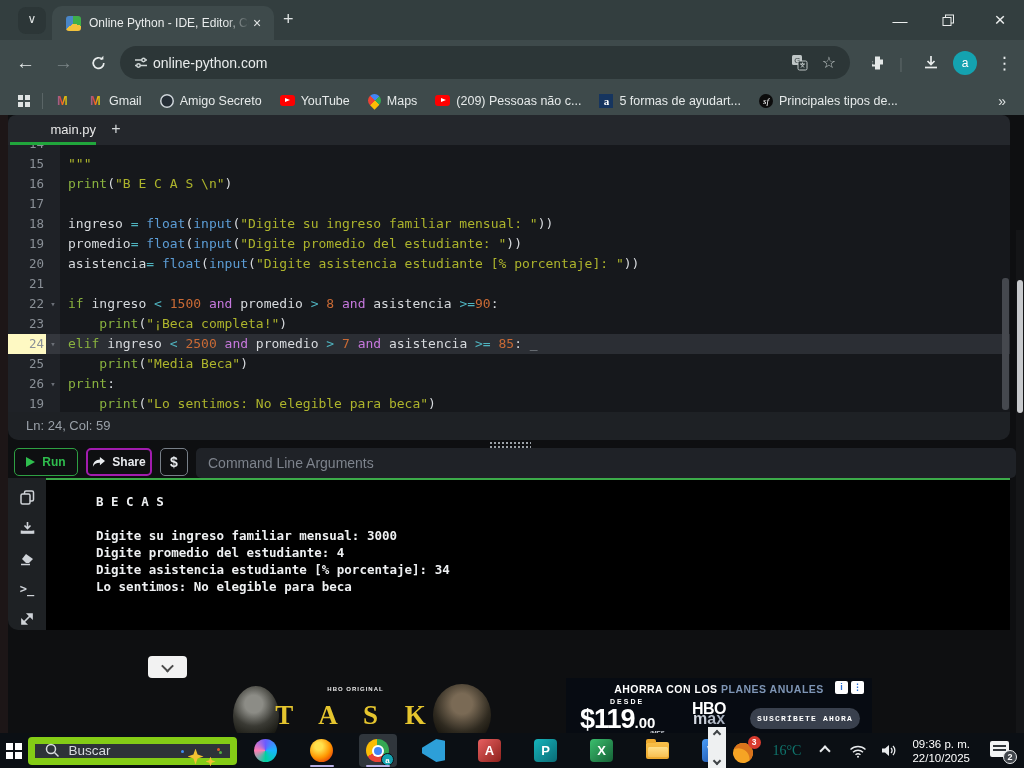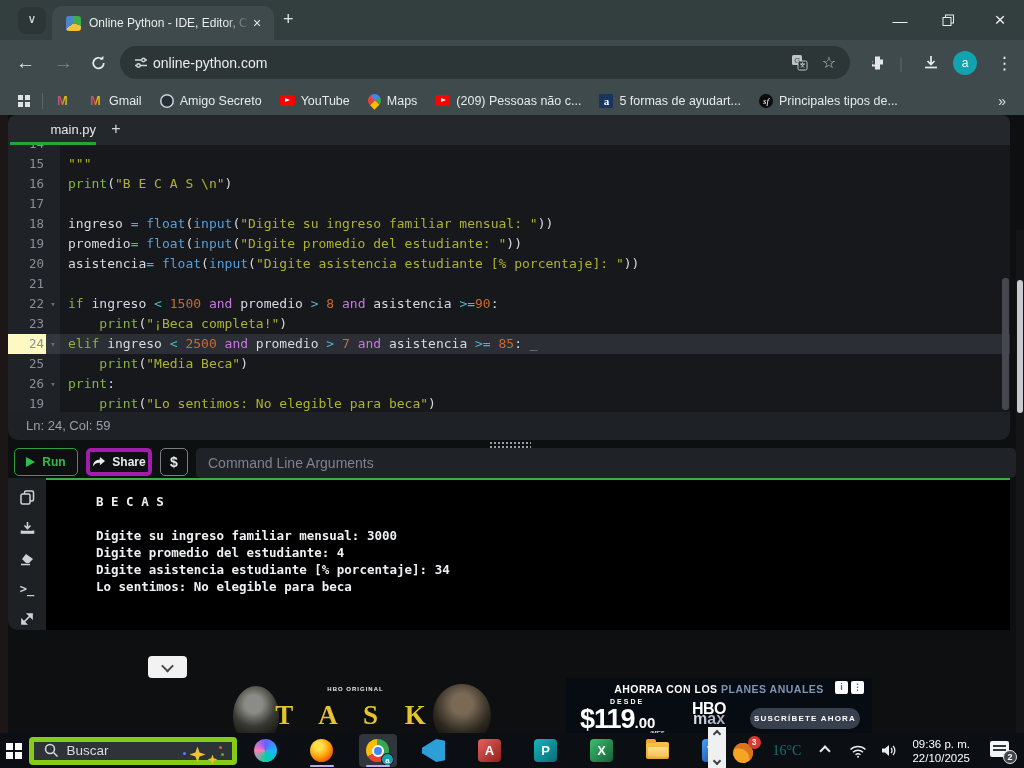--- a/index.html
+++ b/index.html
@@ -90,21 +90,21 @@
                 border-radius:0 0 10px 10px; color:#99a0a8; font-size:13px; line-height:28px; padding-left:18px; }
   #drag-dots { position:absolute; left:489px; top:326px; width:42px; height:8px;
                background-image:radial-gradient(#9aa0a6 1px, transparent 1.2px); background-size:4px 4px; }
 
   #cmd-row { position:absolute; left:8px; top:333px; width:1008px; height:30px; display:flex; gap:8px; }
   .btn { height:28px; border-radius:5px; background:transparent; display:flex; align-items:center;
          justify-content:center; gap:7px; font-size:12px; font-weight:bold; }
   #run-btn { width:64px; border:1px solid #2ea043; color:#2fbe4e; margin-left:6px; }
   .play-tri { width:0; height:0; border-left:9px solid #2fbe4e; border-top:5.5px solid transparent;
               border-bottom:5.5px solid transparent; }
-  #share-btn { width:66px; border:4px solid #a21caf; color:#e8ebee; }
+  #share-btn { width:66px; border:2px solid #a21caf; color:#e8ebee; }
   #dollar-btn { width:28px; border:1px solid #777f88; color:#e8ebee; font-size:14px; }
   #cmd-input { flex:1; background:#1f2227; border:none; outline:none; color:#dfe3e6;
                font-size:14px; padding-left:12px; border-radius:5px; }
   #cmd-input::placeholder { color:#7d838c; }
 
   #console-rail { position:absolute; left:8px; top:363px; width:38px; height:152px; background:#1e2124;
                   border-radius:0 0 0 10px; display:flex; flex-direction:column; align-items:center;
                   padding-top:12px; gap:16px; }
   #console-main { position:absolute; left:46px; top:363px; width:964px; height:152px; background:#000;
                   border-top:2px solid #3cab49; padding:13px 0 0 14px; }
@@ -142,21 +142,21 @@
               letter-spacing:-1px; }
   #ad-price .cents { font-size:15px; letter-spacing:0; }
   #ad-mes { position:absolute; left:84px; top:52px; color:#cfd4da; font-size:6px; font-weight:bold; }
   #ad-logo { position:absolute; left:126px; top:24px; color:#fff; text-align:center; line-height:13px; }
   #ad-logo .hbo { font-size:16px; font-weight:bold; letter-spacing:-.5px; }
   #ad-logo .max { font-size:16px; font-weight:bold; letter-spacing:0; display:block; margin-top:-3px;
                   background:linear-gradient(90deg,#dfe3ea,#9fa8b8); -webkit-background-clip:text;
                   background-clip:text; color:transparent; }
   #ad-cta { position:absolute; left:184px; top:30px; width:110px; height:21px; background:#39404d;
             border-radius:11px; color:#fff; font-size:8px; font-weight:bold; letter-spacing:1.2px;
-            display:flex; align-items:center; justify-content:center; }
+            display:flex; align-items:center; justify-content:center;font-family:Liberation Mono, monospace; }
   .ad-badge { position:absolute; top:3px; width:13px; height:13px; background:#fff; color:#2b6fd4;
               font-size:9px; font-weight:bold; text-align:center; line-height:13px; }
   #ad-info { right:24px; border-radius:2px; }
   #ad-choice { right:8px; border-radius:2px; }
 
   
   #pg-scroll-track { position:absolute; left:1016px; top:115px; width:8px; height:618px; background:#141517; }
   #pg-scroll-thumb { position:absolute; left:1px; top:50px; width:6px; height:133px; background:#c7c9cc; border-radius:3px; }
 
   
@@ -165,21 +165,21 @@
                  align-items:center; padding:4px 0; }
   .chev-s { width:6px; height:6px; border-right:2px solid #3f4447; border-bottom:2px solid #3f4447; }
   .chev-s.up { transform:rotate(-135deg); } .chev-s.dn { transform:rotate(45deg); }
 
   
   #taskbar { position:absolute; left:0; top:733px; width:1024px; height:35px; background:#0b0f14;
              display:flex; align-items:center; z-index:20; }
   #start { width:40px; display:flex; justify-content:center; }
   #win-logo { display:grid; grid-template-columns:7px 7px; grid-template-rows:7px 7px; gap:2px; }
   #win-logo span { background:#fff; }
-  #tb-search { width:287px; height:28px; background:#2e3338; border:5px solid #84cc16; border-radius:4px;
+  #tb-search { width:287px; height:28px; background:#2e3338; border:7px solid #84cc16; border-radius:4px;
                display:flex; align-items:center; margin-right:10px; position:relative; }
   #tb-search input { background:transparent; border:none; outline:none; color:#d9dcdf; font-size:13.5px; width:150px; }
   #tb-search input::placeholder { color:#d9dcdf; }
   #sparkle { position:absolute; right:26px; top:5px; width:16px; height:16px; background:#f4c231;
              clip-path:polygon(50% 0,63% 37%,100% 50%,63% 63%,50% 100%,37% 63%,0 50%,37% 37%); }
   #sparkle2 { position:absolute; right:14px; top:13px; width:10px; height:10px; background:#f4c231;
               clip-path:polygon(50% 0,63% 37%,100% 50%,63% 63%,50% 100%,37% 63%,0 50%,37% 37%); }
   .spark-dot { position:absolute; width:3px; height:3px; border-radius:50%; }
   #apps { display:flex; align-items:center; gap:18px; }
   .app { width:38px; height:33px; display:flex; align-items:center; justify-content:center; position:relative; }

